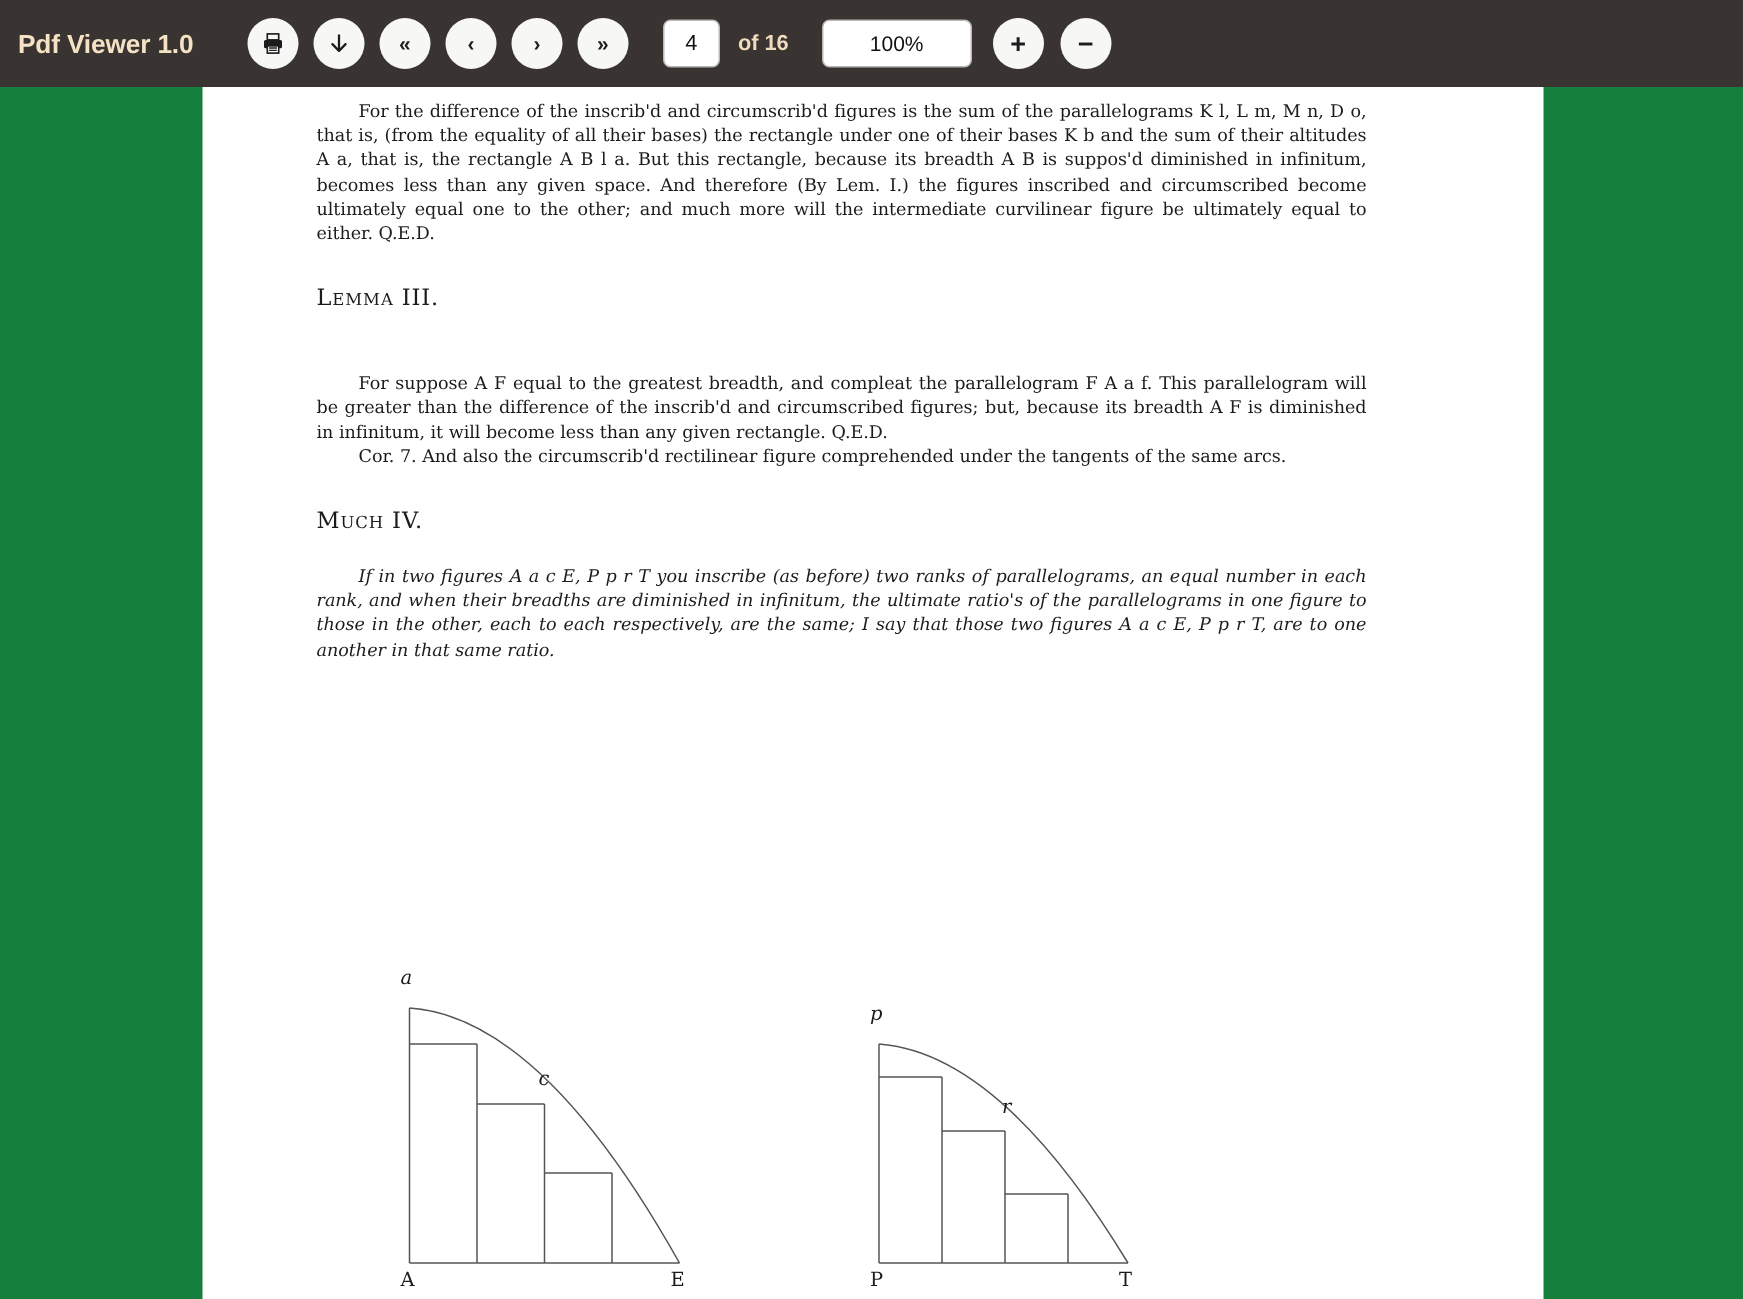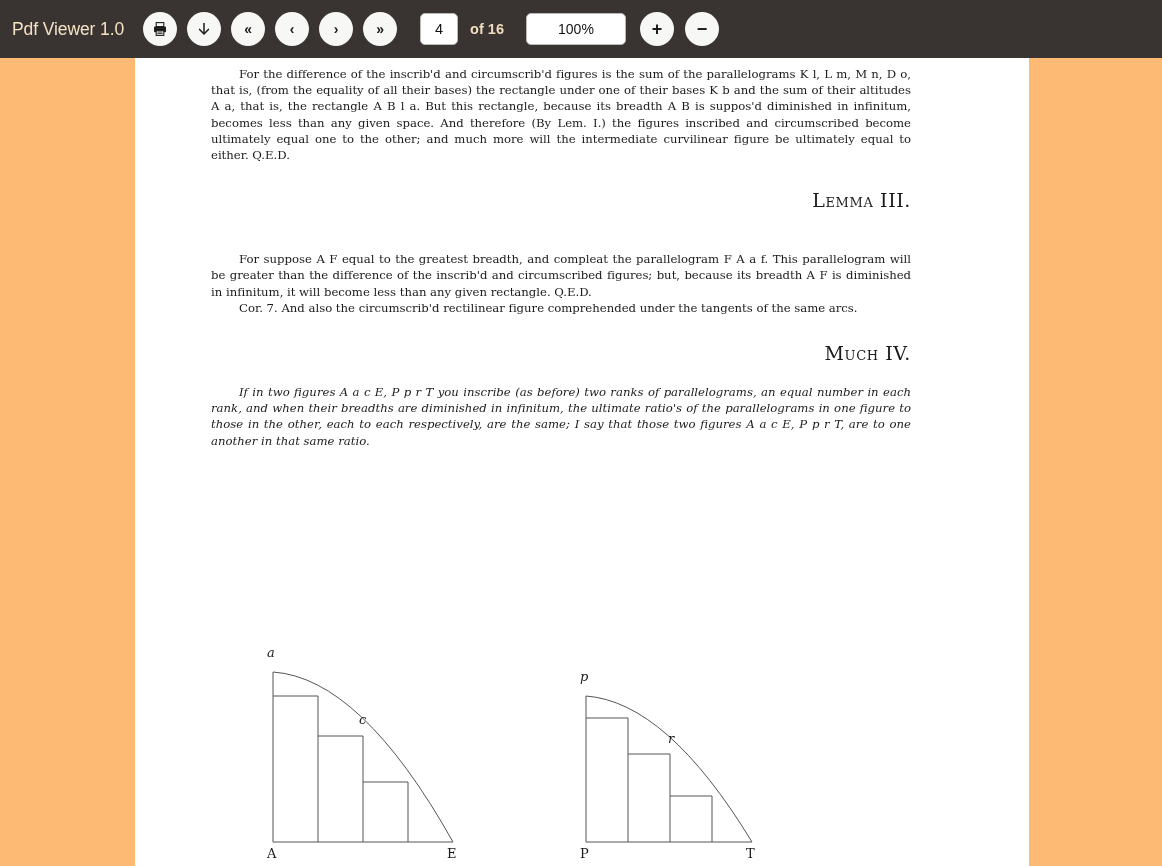--- a/index.html
+++ b/index.html
@@ -20,24 +20,24 @@
     background: #393431;
     display: flex;
     align-items: center;
     padding-left: 12px;
     gap: 0;
     z-index: 20;
   }
   #app-title {
     color: #f5e2c4;
     font-size: 17.5px;
-    font-weight: normal;
+    font-weight: bold;
     letter-spacing: -0.1px;
     white-space: nowrap;
-    margin-right: 14px;
+    margin-right: 31px;
     user-select: none;
   }
   .tb-btn {
     width: 34px; height: 34px;
     border-radius: 50%;
     background: #f7f7f5;
     border: none;
     margin: 0 5px;
     display: flex;
     align-items: center;
@@ -87,21 +87,21 @@
     padding: 4px;
   }
   #zoom-in-btn  { margin-left: 14px; }
   #zoom-out-btn { margin-left: 6px; }
 
   
   #viewer {
     position: absolute;
     left: 0; top: 58px;
     width: 1162px; height: 808px;
-    background: #fdba74;
+    background: #15803d;
     overflow: hidden;
   }
   #pdf-page {
     position: absolute;
     left: 135px; top: 0;
     width: 894px; height: 1160px;
     background: #ffffff;
   }
 
   
@@ -114,22 +114,22 @@
   }
   .para {
     font-size: 11.7px;
     line-height: 16.2px;
     text-align: justify;
     text-indent: 28px;
     margin: 0;
     letter-spacing: -0.02px;
   }
   .lemma-head {
-    text-align: right;
-    font-size: 19px;
+    text-align: left;
+    font-size: 15px;
     font-variant: small-caps;
     letter-spacing: 0.6px;
     margin: 0;
   }
   .stmt {
     font-style: italic;
     font-size: 11.7px;
     line-height: 16.2px;
     text-align: justify;
     text-indent: 28px;

